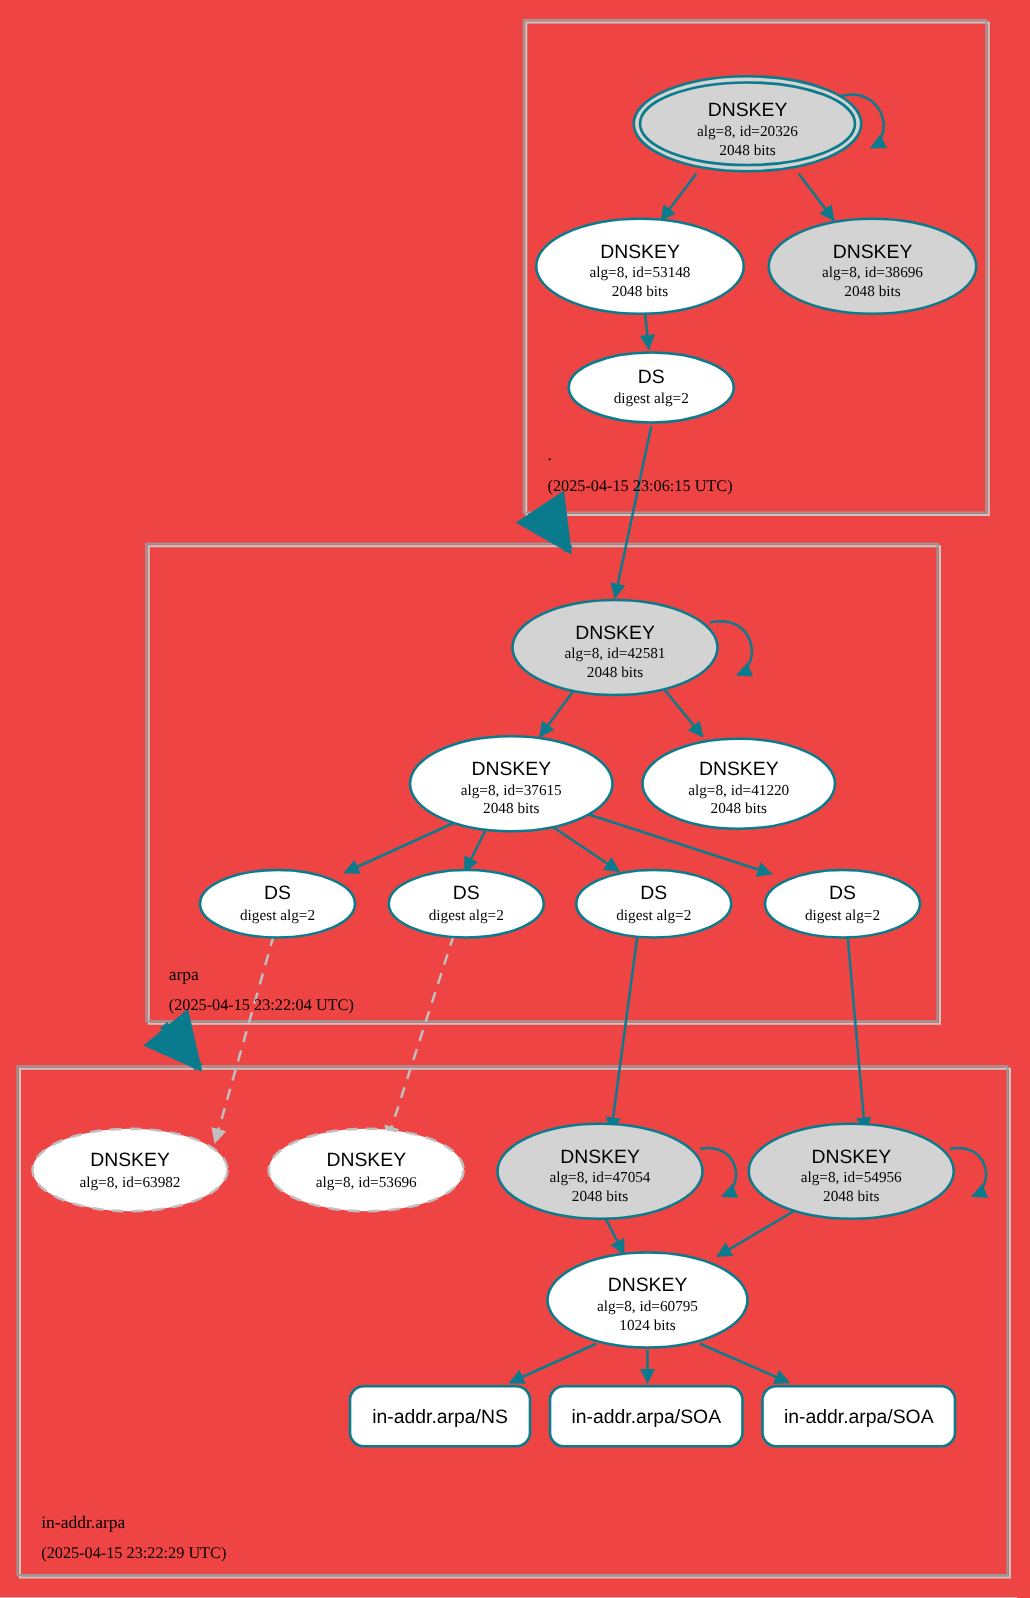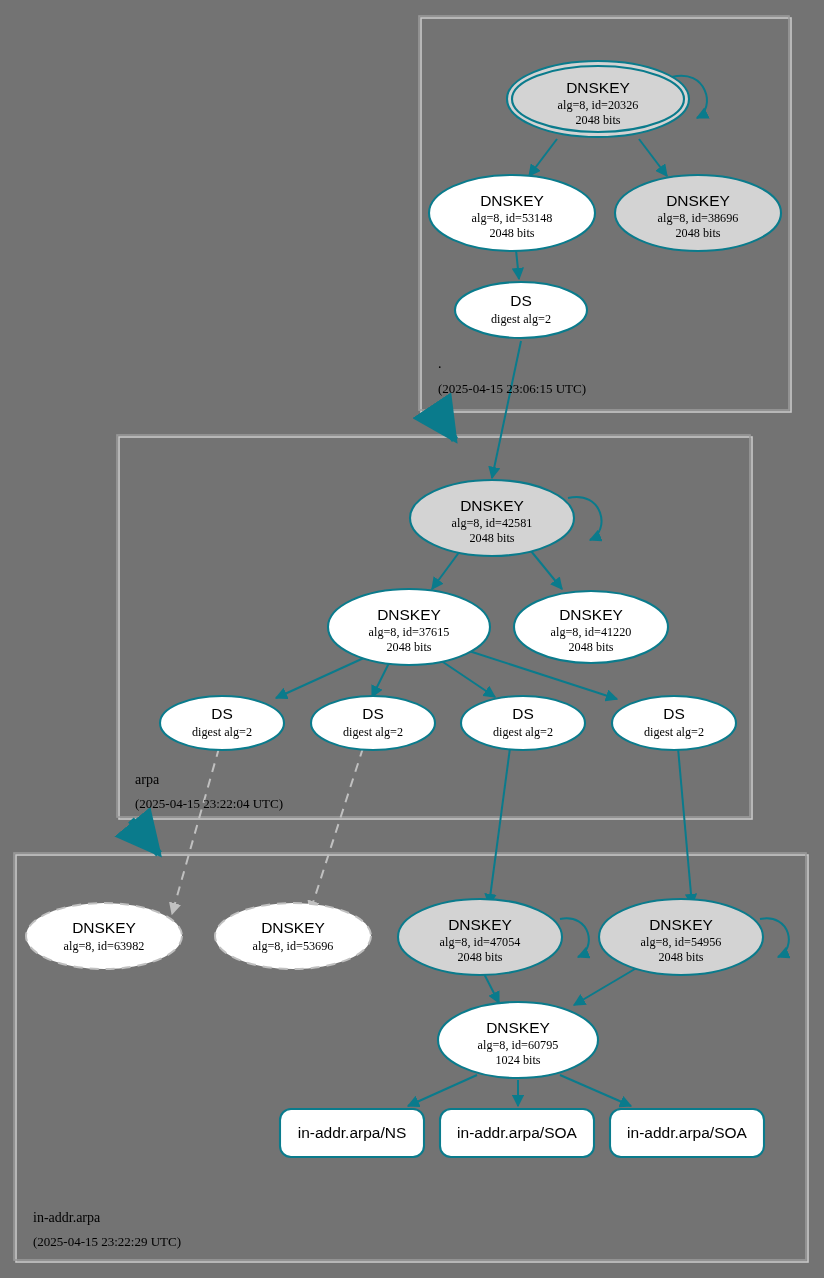--- a/index.html
+++ b/index.html
@@ -9,21 +9,21 @@
     background: #ffffff;
   }
   body {
     font-family: "Liberation Sans", sans-serif;
   }
   #diagram-root {
     position: relative;
     width: 824px;
     height: 1278px;
     overflow: hidden;
-    background: #737373;
+    background: #ef4444;
   }
   svg#dnssec-graph {
     display: block;
     width: 824px;
     height: 1278px;
   }
   .zone-box {
     fill: none;
     stroke: #9a9a9a;
     stroke-width: 1.6;

